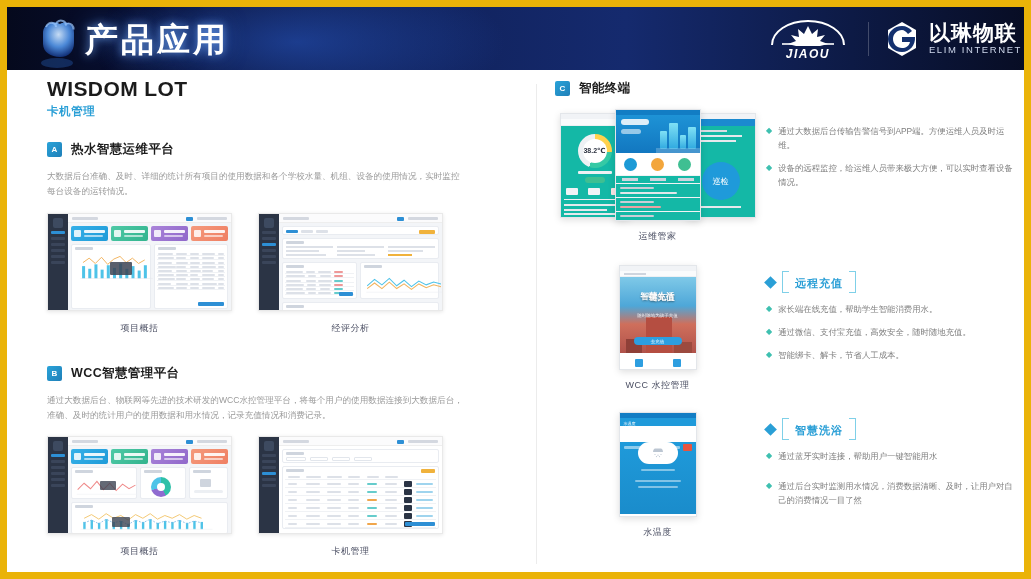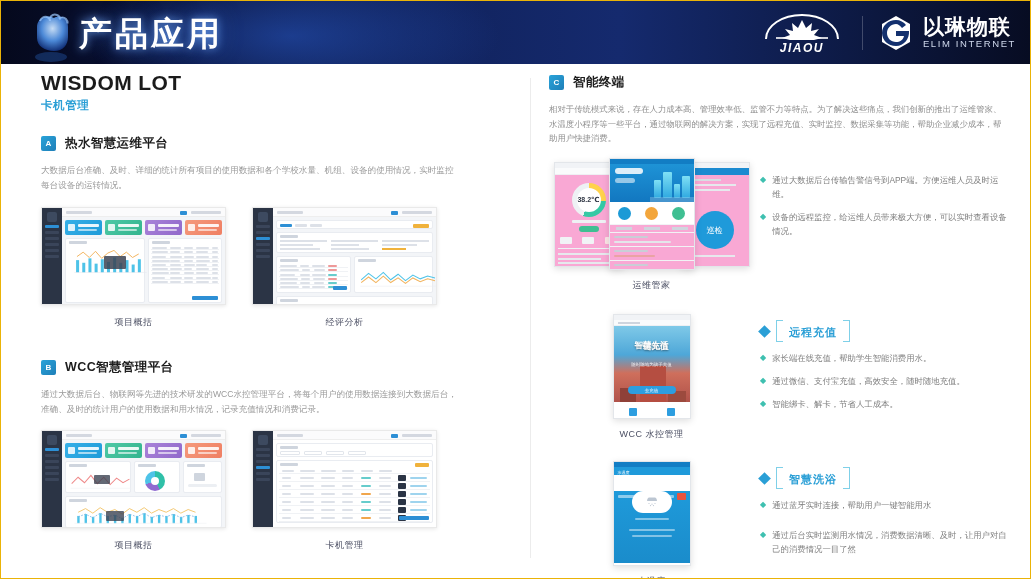--- a/index.html
+++ b/index.html
@@ -4,21 +4,21 @@
 <style>
   * { box-sizing: border-box; margin: 0; padding: 0; }
   body {
     width: 1031px; height: 579px;
     font-family: "Liberation Sans", "DejaVu Sans", sans-serif;
     background: #ffffff;
     overflow: hidden;
     position: relative;
   }
   .page { width:1031px; height:579px; position:relative; background:#fff;
-          border:1px solid #eab308; overflow:hidden; }
+          border:7px solid #eab308; overflow:hidden; }
 
   
   .header {
     position:absolute; left:0; top:0; width:1031px; height:63px;
     background:linear-gradient(90deg,#05091d 0%,#0a1136 18%,#11235e 42%,#152a6e 60%,#0d1a45 82%,#070c22 100%);
     overflow:hidden;
   }
   .hdr-glow{position:absolute;left:80px;top:-40px;width:420px;height:150px;
     background:radial-gradient(ellipse at center,rgba(40,90,200,.55) 0%,rgba(10,20,60,0) 70%);}
   .fist{position:absolute;left:22px;top:4px;width:56px;height:58px;}
@@ -98,21 +98,21 @@
   .bracket::before,.bracket::after{content:"";position:absolute;top:0;bottom:0;width:6px;
     border-top:1px solid #7fd0e8;border-bottom:1px solid #7fd0e8;}
   .bracket::before{left:0;border-left:1px solid #7fd0e8;}
   .bracket::after{right:0;border-right:1px solid #7fd0e8;}
   .blist{margin-top:10px;}
   .bitem{display:flex;gap:6px;margin-bottom:9px;font-size:8.4px;line-height:1.65;color:#7f7f7f;}
   .bdot{color:#3fc0b0;font-size:8px;line-height:1.5;flex:none;}
 
   
   .phones3{position:relative;width:196px;height:112px;}
-  .ph-l,.ph-c,.ph-r{position:absolute;background:#f9a8d4;border:1px solid #e3e6ea;
+  .ph-l,.ph-c,.ph-r{position:absolute;background:#14b8a6;border:1px solid #e3e6ea;
        box-shadow:0 2px 7px rgba(0,0,0,.13);overflow:hidden;}
   .ph-l{left:0;top:4px;width:70px;height:105px;}
   .ph-r{right:0;top:4px;width:70px;height:105px;}
   .ph-c{left:55px;top:0;width:86px;height:112px;z-index:3;}
   .pbar{height:5px;background:#f1f3f6;position:relative;}
   .pbar.dark{background:#127dc4;}
   .ptitle{height:7px;background:#fafbfc;border-bottom:1px solid #eef0f3;}
   .ptitle.blue{background:#1b8ad0;border-bottom:none;}
 
   .gauge{width:34px;height:34px;border-radius:50%;margin:8px auto 3px;position:relative;
@@ -675,21 +675,20 @@
         </div>
       </div>
     </div>
 
     <div class="col-right">
 
       <div class="sec-head" style="margin-top:10px;">
         <div class="badge">C</div>
         <div class="sec-name">智能终端</div>
       </div>
-      <div class="r-desc">相对于传统模式来说，存在人力成本高、管理效率低、监管不力等特点。为了解决这些痛点，我们创新的推出了运维管家、水温度小程序等一些平台，通过物联网的解决方案，实现了远程充值、实时监控、数据采集等功能，帮助企业减少成本，帮助用户快捷消费。</div>
 
       <div class="group" style="margin-top:12px;">
         <div class="phone-col">
           <div class="phones3">
             <div class="ph-l">
               <div class="pbar"></div>
                 <div class="ptitle"></div>
               <div class="gauge">
                 <span>38.2℃</span>
               </div>

